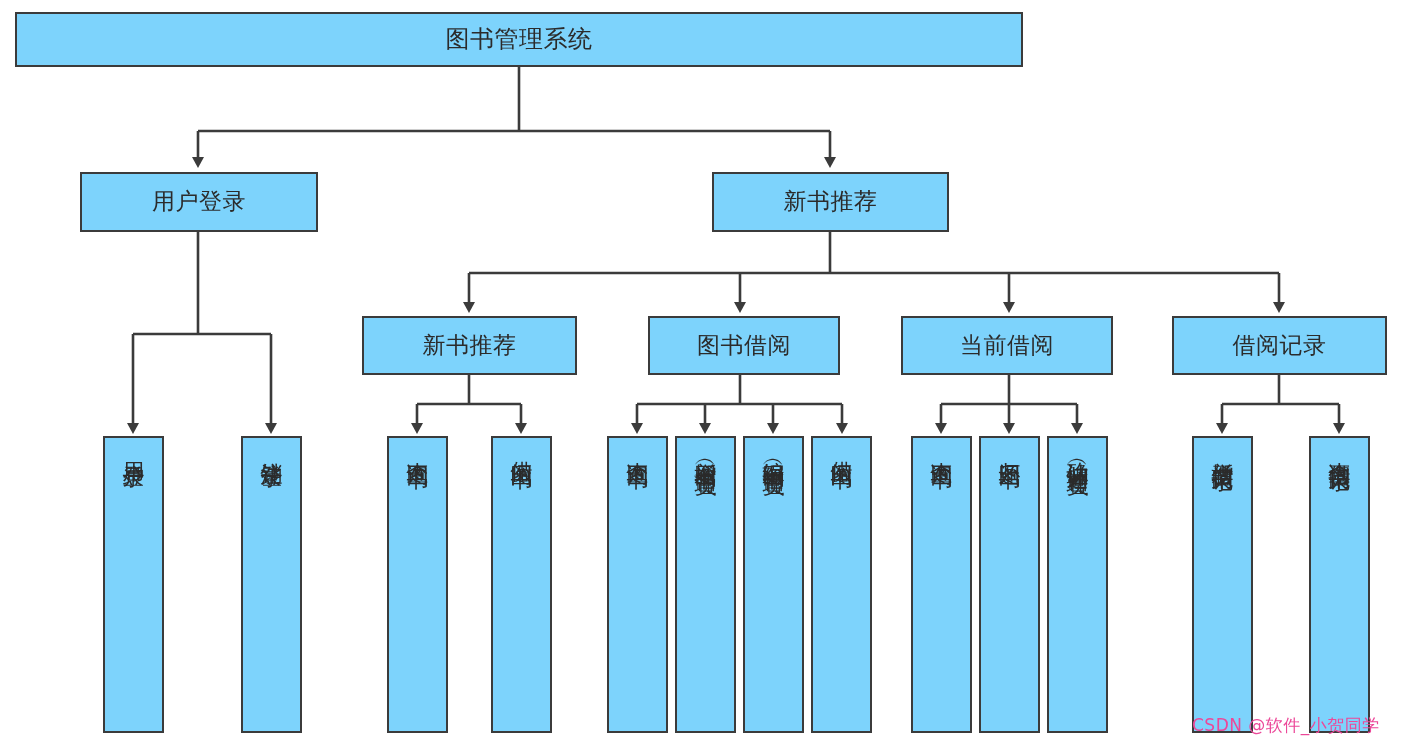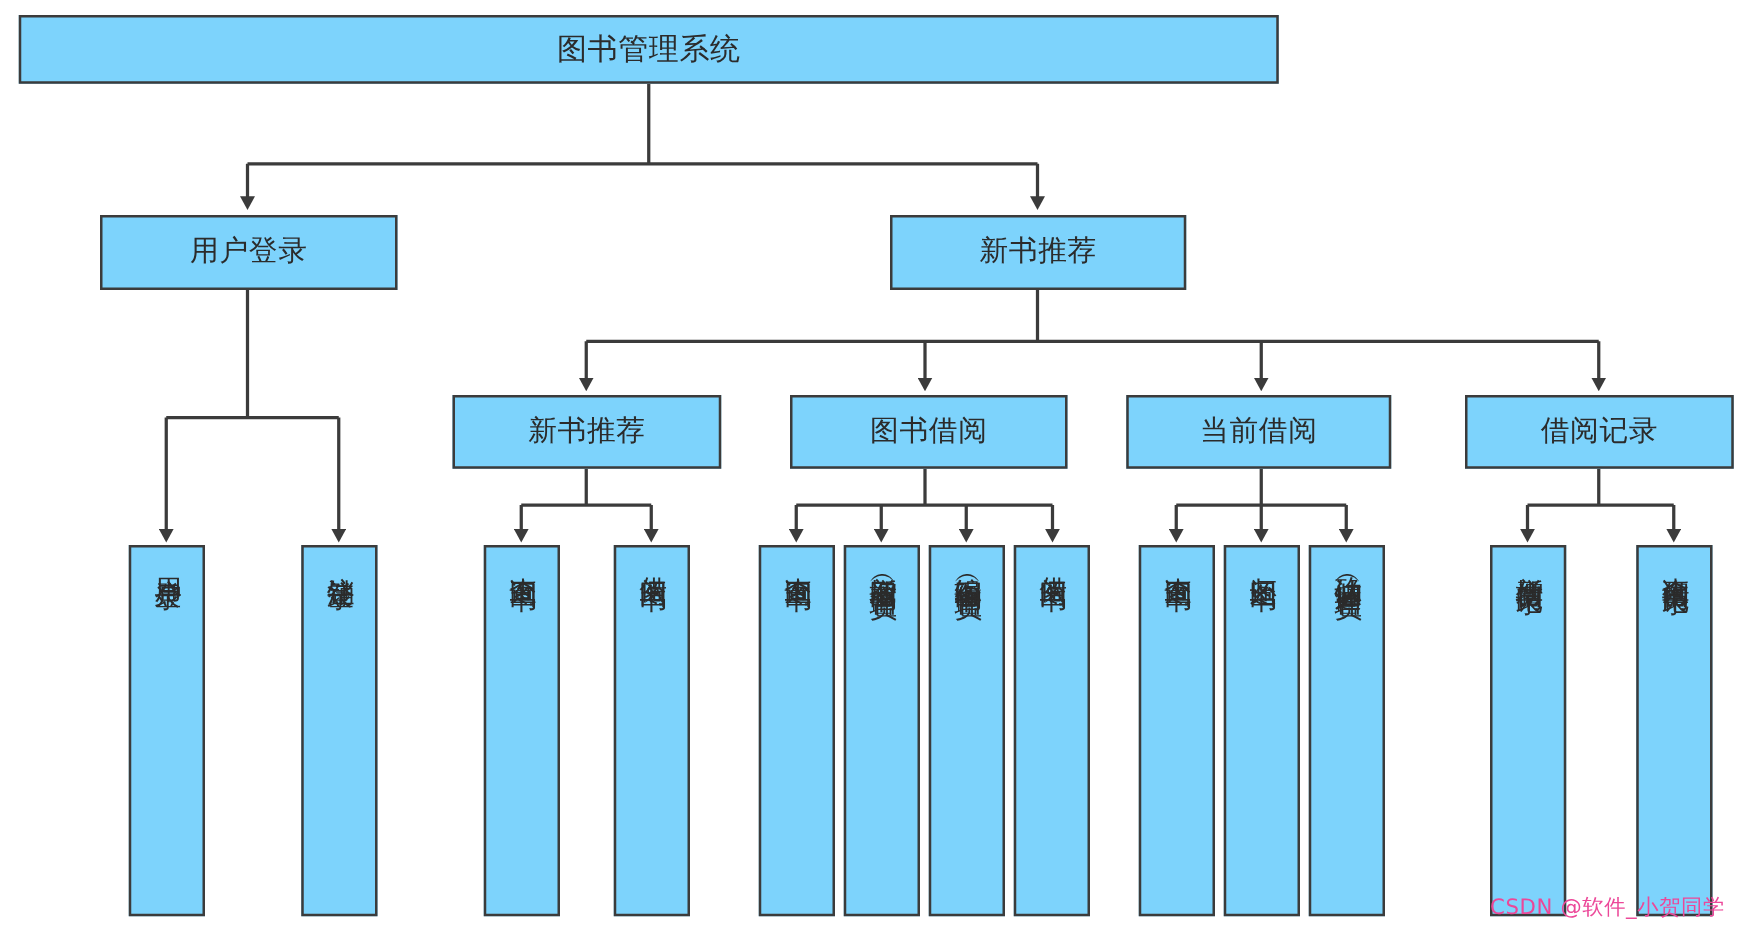--- a/index.html
+++ b/index.html
@@ -135,21 +135,21 @@
   <div class="node horiz" style="left:80px; top:172px; width:238px; height:60px;">
     <span class="label">用户登录</span>
   </div>
   <div class="node horiz" style="left:712px; top:172px; width:237px; height:60px;">
     <span class="label">新书推荐</span>
   </div>
 
   <div class="node horiz" style="left:362px; top:316px; width:215px; height:59px;">
     <span class="label">新书推荐</span>
   </div>
-  <div class="node horiz" style="left:632px; top:316px; width:222px; height:59px;">
+  <div class="node horiz" style="left:648px; top:316px; width:192px; height:59px;">
     <span class="label">图书借阅</span>
   </div>
   <div class="node horiz" style="left:901px; top:316px; width:212px; height:59px;">
     <span class="label">当前借阅</span>
   </div>
   <div class="node horiz" style="left:1172px; top:316px; width:215px; height:59px;justify-content:center;">
     <span class="label">借阅记录</span>
   </div>
 
   <div class="node vert" style="left:103px; top:436px; width:61px; height:297px;">

